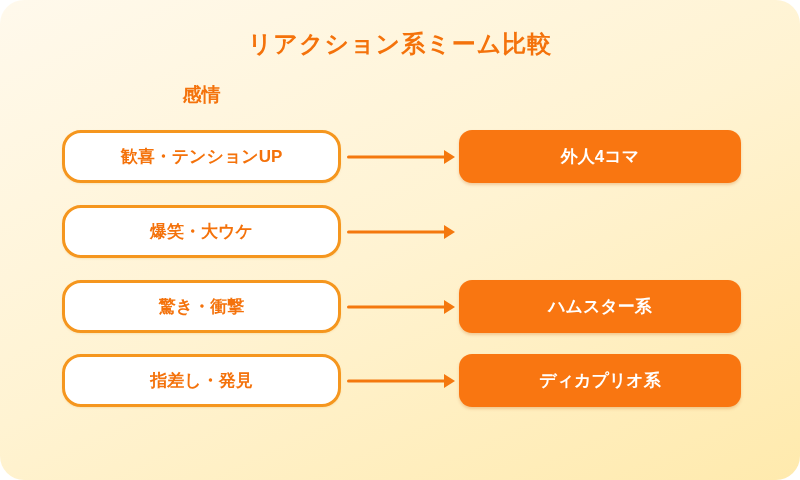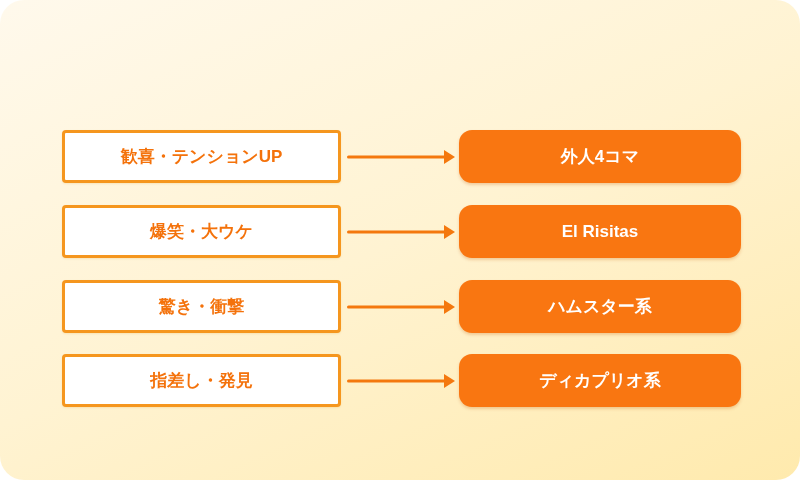--- a/index.html
+++ b/index.html
@@ -43,21 +43,21 @@
   .row.r2 { top: 280px; }
   .row.r3 { top: 354px; }
   .emotion-box {
     position: absolute;
     left: 62px;
     width: 279px;
     height: 53px;
     box-sizing: border-box;
     background: #ffffff;
     border: 3px solid #F5961E;
-    border-radius: 4px;
+    border-radius: 19px;
     display: flex;
     align-items: center;
     justify-content: center;
     font-size: 17px;
     font-weight: bold;
     color: #F4720B;
     box-shadow: 0 1px 2px rgba(214, 138, 0, 0.15);
   }
   .meme-box {
     position: absolute;
@@ -103,38 +103,39 @@
     border-left: 11px solid #F4780E;
     border-top: 7px solid transparent;
     border-bottom: 7px solid transparent;
   }
 </style>
 </head>
 <body>
 
 <div class="card">
 
+  <div class="title">リアクション系ミーム比較</div>
 
+  <div class="col-header left">感情</div>
 
   <div class="row r0">
     <div class="emotion-box">歓喜・テンションUP</div>
     <div class="arrow">
       <div class="shaft"></div>
       <div class="head"></div>
     </div>
     <div class="meme-box">外人4コマ</div>
   </div>
 
   <div class="row r1">
     <div class="emotion-box">爆笑・大ウケ</div>
     <div class="arrow">
       <div class="shaft"></div>
       <div class="head"></div>
     </div>
-    <div class="meme-box">El Risitas</div>
   </div>
 
   <div class="row r2">
     <div class="emotion-box">驚き・衝撃</div>
     <div class="arrow">
       <div class="shaft"></div>
       <div class="head"></div>
     </div>
     <div class="meme-box">ハムスター系</div>
   </div>

